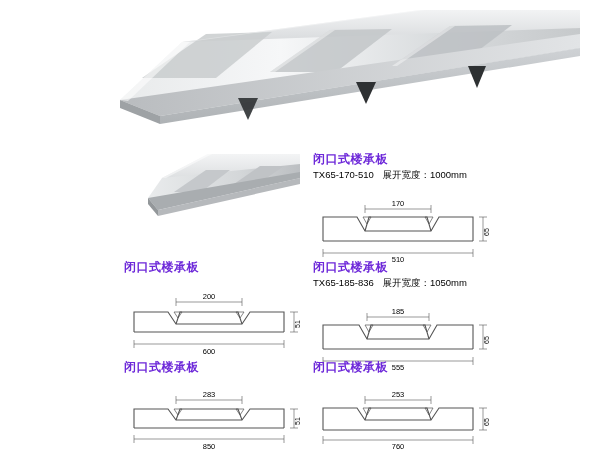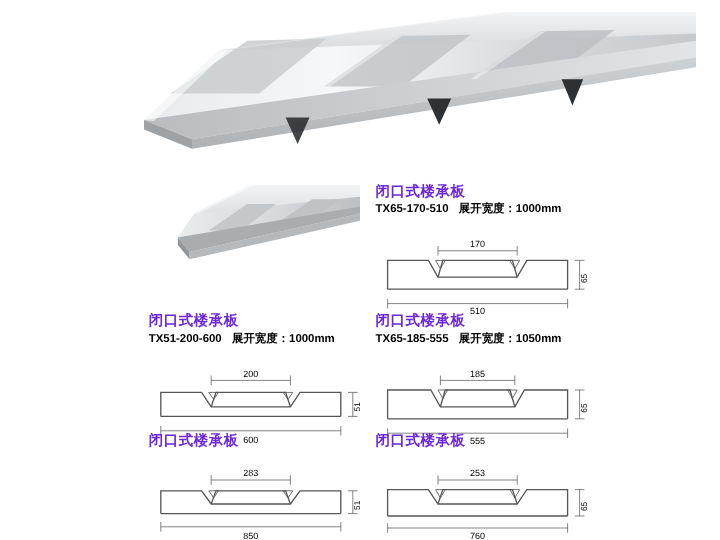--- a/index.html
+++ b/index.html
@@ -35,21 +35,20 @@
     color:#6d28d9;
     letter-spacing:0.5px;
     line-height:14px;
   }
   .spec .model{
     font-size:9.5px;
     color:#000;
     margin-top:3px;
     line-height:12px;
     white-space:nowrap;
-    font-weight:bold;
   }
   .spec .drawing{
     margin-top:16px;
   }
   .dim-text{
     font-size:7.5px;
     fill:#000;
     font-family:"Liberation Sans", sans-serif;
   }
   .dim-text-v{
@@ -175,24 +174,20 @@
       <line class="dimline" x1="10" y1="56" x2="160" y2="56"></line>
       <line class="tick" x1="10" y1="52" x2="10" y2="60"></line>
       <line class="tick" x1="160" y1="52" x2="160" y2="60"></line>
       <text class="dim-text" x="85" y="65" text-anchor="middle">510</text>
     </svg>
   </div>
 </div>
 
 <div class="spec" style="left:124px;top:260px;">
   <div class="title">闭口式楼承板</div>
-  <div class="model">
-    <span>TX51-200-600</span>
-    <span style="padding-left:6px;">展开宽度：1000mm</span>
-  </div>
   <div class="drawing">
     <svg width="190" height="66" viewBox="0 0 190 66">
       <line class="dimline" x1="52" y1="12" x2="118" y2="12"></line>
       <line class="tick" x1="52" y1="8" x2="52" y2="16"></line>
       <line class="tick" x1="118" y1="8" x2="118" y2="16"></line>
       <text class="dim-text" x="85" y="9" text-anchor="middle">200</text>
       <path class="prof" d="M10,42 L10,22 L44,22 L52,34 L118,34 L126,22 L160,22 L160,42"></path>
       <path class="prof" d="M10,42 L160,42"></path>
       <path class="prof" d="M52,34 L56,22 L114,22 L118,34"></path>
       <polygon points="50,22 58,22 54,28" fill="none" stroke="#555" stroke-width="0.7"></polygon>
@@ -205,21 +200,21 @@
       <line class="tick" x1="10" y1="50" x2="10" y2="58"></line>
       <line class="tick" x1="160" y1="50" x2="160" y2="58"></line>
       <text class="dim-text" x="85" y="64" text-anchor="middle">600</text>
     </svg>
   </div>
 </div>
 
 <div class="spec" style="left:313px;top:260px;">
   <div class="title">闭口式楼承板</div>
   <div class="model">
-    <span>TX65-185-555</span>
+    <span>TX65-185-836</span>
     <span style="padding-left:6px;">展开宽度：1050mm</span>
   </div>
   <div class="drawing">
     <svg width="190" height="66" viewBox="0 0 190 66">
       <line class="dimline" x1="54" y1="12" x2="116" y2="12"></line>
       <line class="tick" x1="54" y1="8" x2="54" y2="16"></line>
       <line class="tick" x1="116" y1="8" x2="116" y2="16"></line>
       <text class="dim-text" x="85" y="9" text-anchor="middle">185</text>
       <path class="prof" d="M10,44 L10,20 L46,20 L54,34 L116,34 L124,20 L160,20 L160,44"></path>
       <path class="prof" d="M10,44 L160,44"></path>

